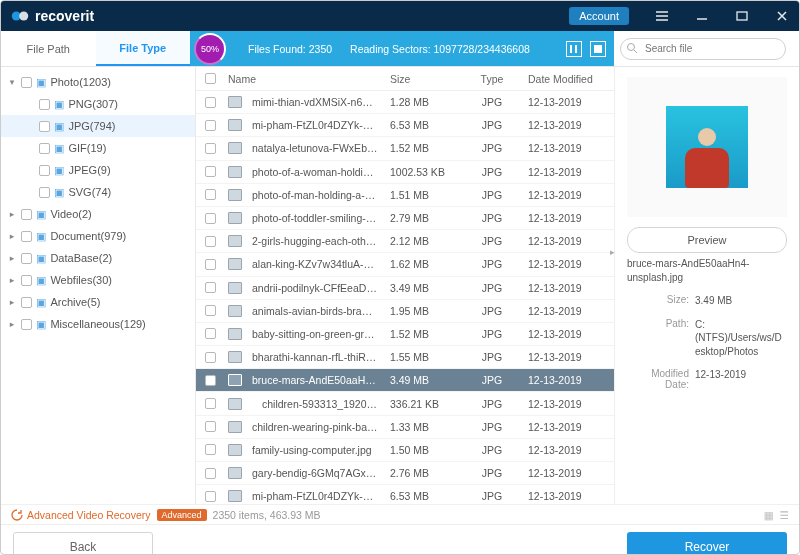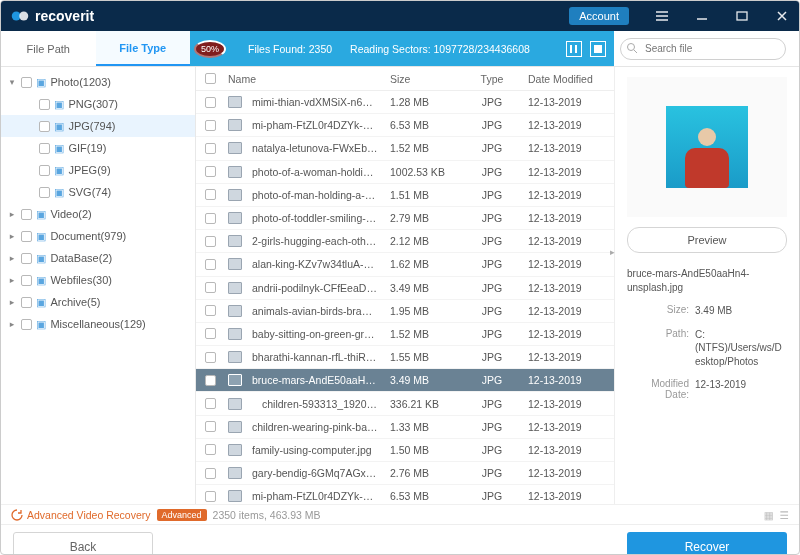--- a/index.html
+++ b/index.html
@@ -12,21 +12,21 @@
 .titlebar-right { margin-left: auto; display: flex; align-items: center; gap: 26px; }
 .account-btn { background: #1f7fbf; color: #fff; border: none; border-radius: 3px; padding: 3px 10px; font-size: 11px; cursor: pointer; }
 .win-icon { cursor: pointer; opacity: .9; display:flex; }
 
 
 .toolbar { height: 36px; display: flex; align-items: stretch; border-bottom: 1px solid #e5e5e5; background: #fff; }
 .ltabs { display: flex; width: 189px; }
 .ltab { flex: 1; display: flex; align-items: center; justify-content: center; font-size: 11px; color: #666; cursor: pointer; }
 .ltab.active { color: #2196f3; border-bottom: 2px solid #2196f3; background: #f5fbff; font-weight: 600; }
 .scanbar { flex: 1; background: #2aa9e0; color: #fff; display: flex; align-items: center; font-size: 10.5px; gap: 18px; padding-right: 8px; position: relative; }
-.pct { width: 32px; height: 18px; border: 2px solid rgba(255,255,255,.4); border-top-color:#fff; border-right-color:#fff; border-radius: 50%; display: flex; align-items: center; justify-content: center; font-size: 9px; margin-left: 8px; background:#7f1d1d; position:relative; left:-4px;}
+.pct { width: 32px; height: 32px; border: 2px solid rgba(255,255,255,.4); border-top-color:#fff; border-right-color:#fff; border-radius: 50%; display: flex; align-items: center; justify-content: center; font-size: 9px; margin-left: 8px; background:#a21caf; position:relative; left:-4px;}
 .scan-ctl { width: 16px; height: 16px; border: 1px solid #fff; display: flex; align-items: center; justify-content: center; cursor: pointer; }
 .search-wrap { display:flex; align-items:center; width: 185px; padding: 0 6px; gap:17px; }
 .search { flex:1; height: 22px; border: 1px solid #d0d0d0; border-radius: 11px; font-size: 10px; padding: 0 8px 0 24px; color:#888; background:#fff; }
 .search-box{position:relative; flex:1;}
 .search-ico{position:absolute; left:6px; top:4px;}
 .filter-ico{cursor:pointer;}
 
 
 .main { display: flex; height: calc(100% - 36px - 36px - 44px); }
 .sidebar { width: 195px; border-right: 1px solid #e8e8e8; font-size: 11px; color: #555; padding: 4px 0; overflow:hidden; }
@@ -52,21 +52,21 @@
 .frow .ico { width:14px; height:12px; background:#cfd7df; border:1px solid #9aa5b1; display:inline-block; border-radius:1px; }
 .frow.sel .ico{border-color:#fff; background:#8ea2b1;}
 .frow .c{padding:0 6px;}
 
 .panel { width: 185px; border-left: 1px solid #eee; padding: 10px 12px; font-size: 10.5px; color: #666; position:relative;}
 .thumb { width: 100%; height: 140px; background: #fafafa; display: flex; align-items: center; justify-content: center; margin-bottom: 10px; }
 .thumb-img { width: 82px; height: 82px; background: linear-gradient(#29c2e0,#1a9bc8); position: relative; display:flex; align-items:flex-end; justify-content:center; overflow:hidden;}
 .person{ width:44px; height:60px; position:relative;}
 .person .head{width:18px;height:18px;background:#e8c9a8;border-radius:50%;margin:0 auto;}
 .person .body{width:44px;height:40px;background:#c0392b;border-radius:10px 10px 4px 4px;margin-top:2px;}
-.prev-btn { width: 100%; height: 26px; border: 1px solid #d5d5d5; background: #fff; border-radius: 12px; font-size: 11px; color: #555; cursor: pointer; margin-bottom: 14px; }
+.prev-btn { width: 100%; height: 26px; border: 1px solid #d5d5d5; background: #fff; border-radius: 12px; font-size: 11px; color: #555; cursor: pointer; margin-bottom: 4px; }
 .meta-row { display: flex; margin-bottom: 10px; gap:6px;}
 .meta-row .k { width: 62px; text-align: right; color: #999; font-size:10px;}
 .meta-row .v { flex: 1; color: #555; word-break: break-word; font-size:10px; line-height:1.35;}
 .collapse{position:absolute; left:-5px; top:180px; color:#aaa; font-size:9px;}
 
 
 .adv { height: 20px; display:flex; align-items:center; padding:0 10px; font-size:10.5px; gap:6px; border-top:1px solid #f0f0f0;}
 .adv .l{color:#e06a2b; display:flex; align-items:center; gap:4px;}
 .adv .badge{background:#e06a2b;color:#fff;border-radius:2px;padding:1px 5px;font-size:9px;}
 .adv .stats{color:#999;}

